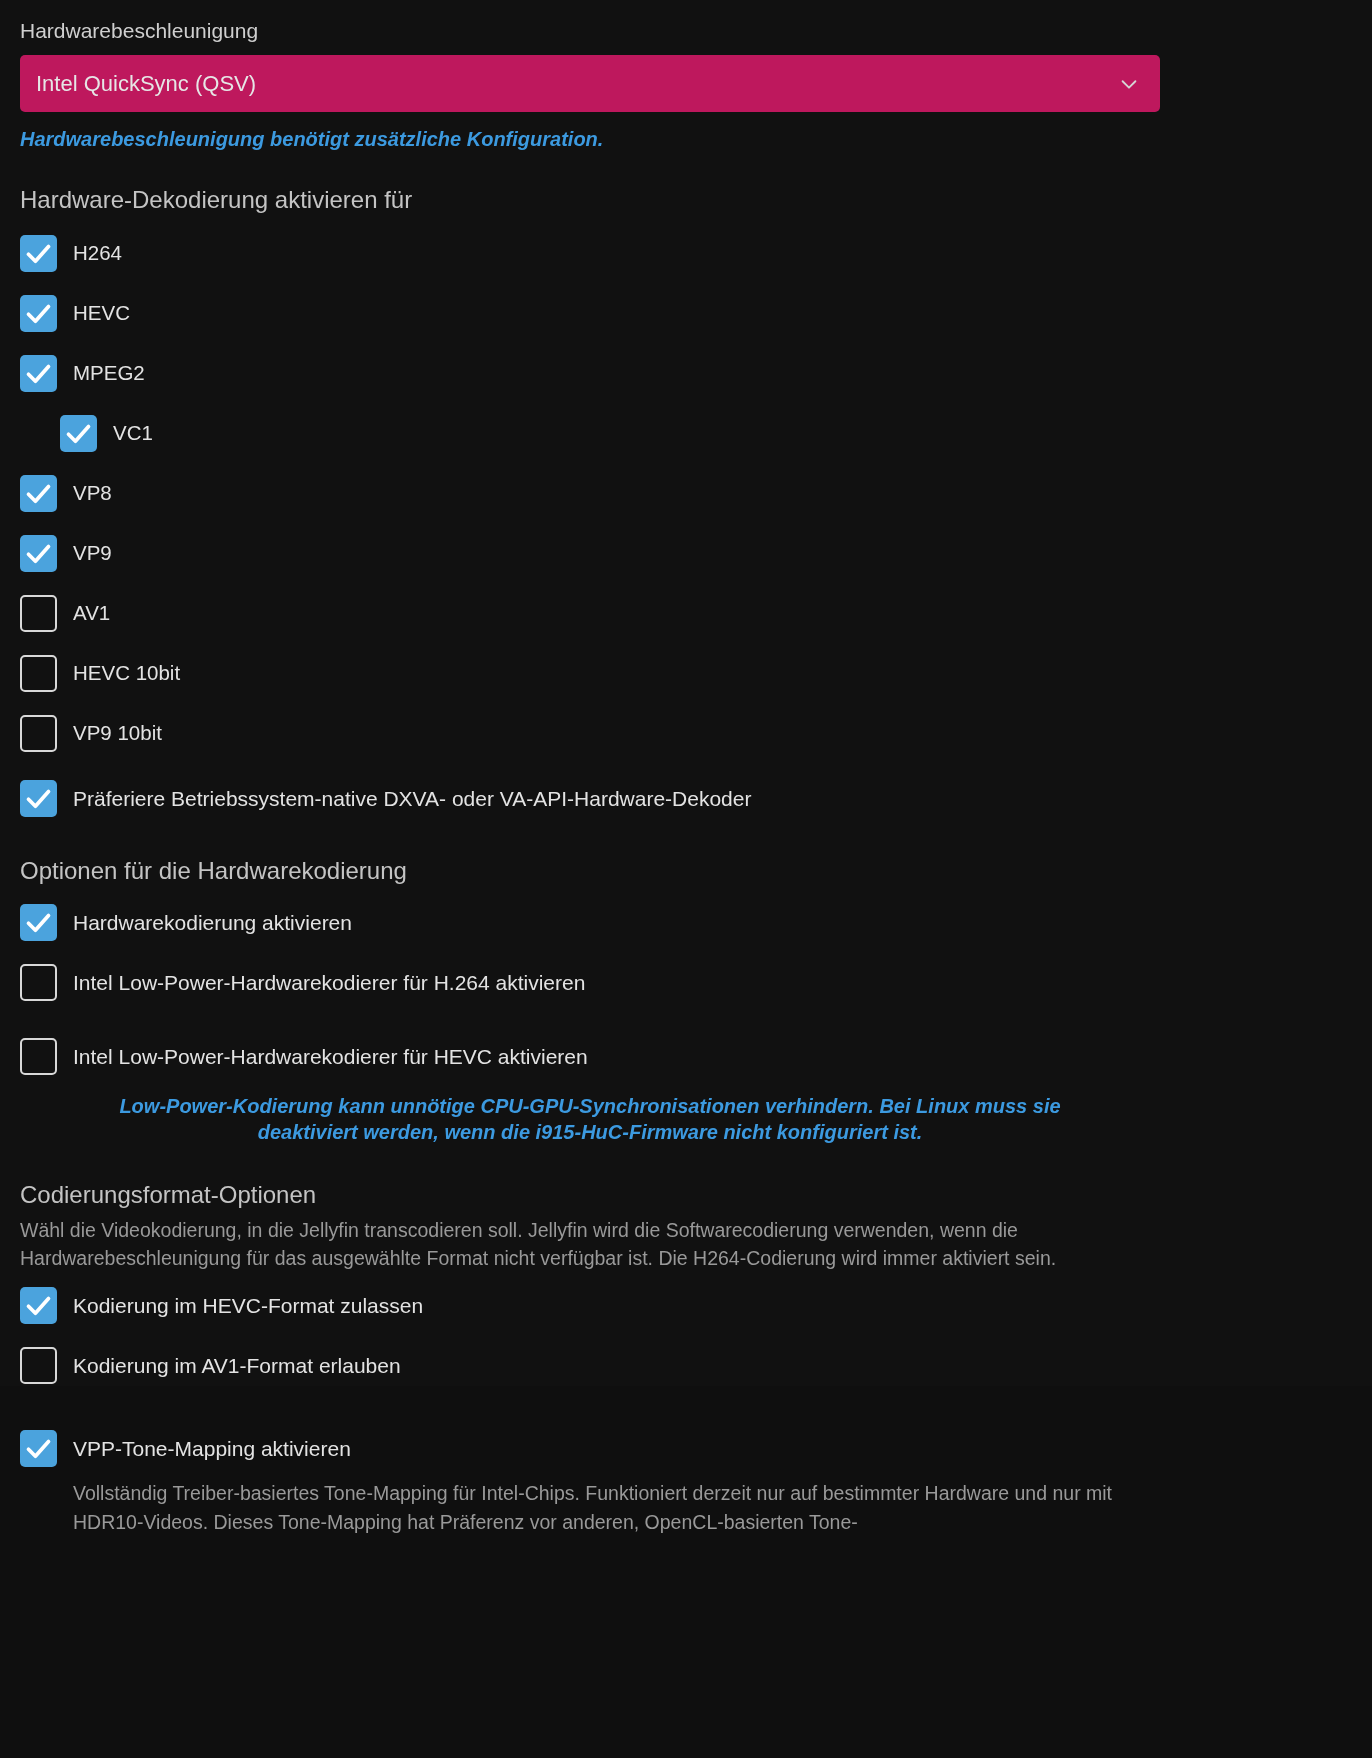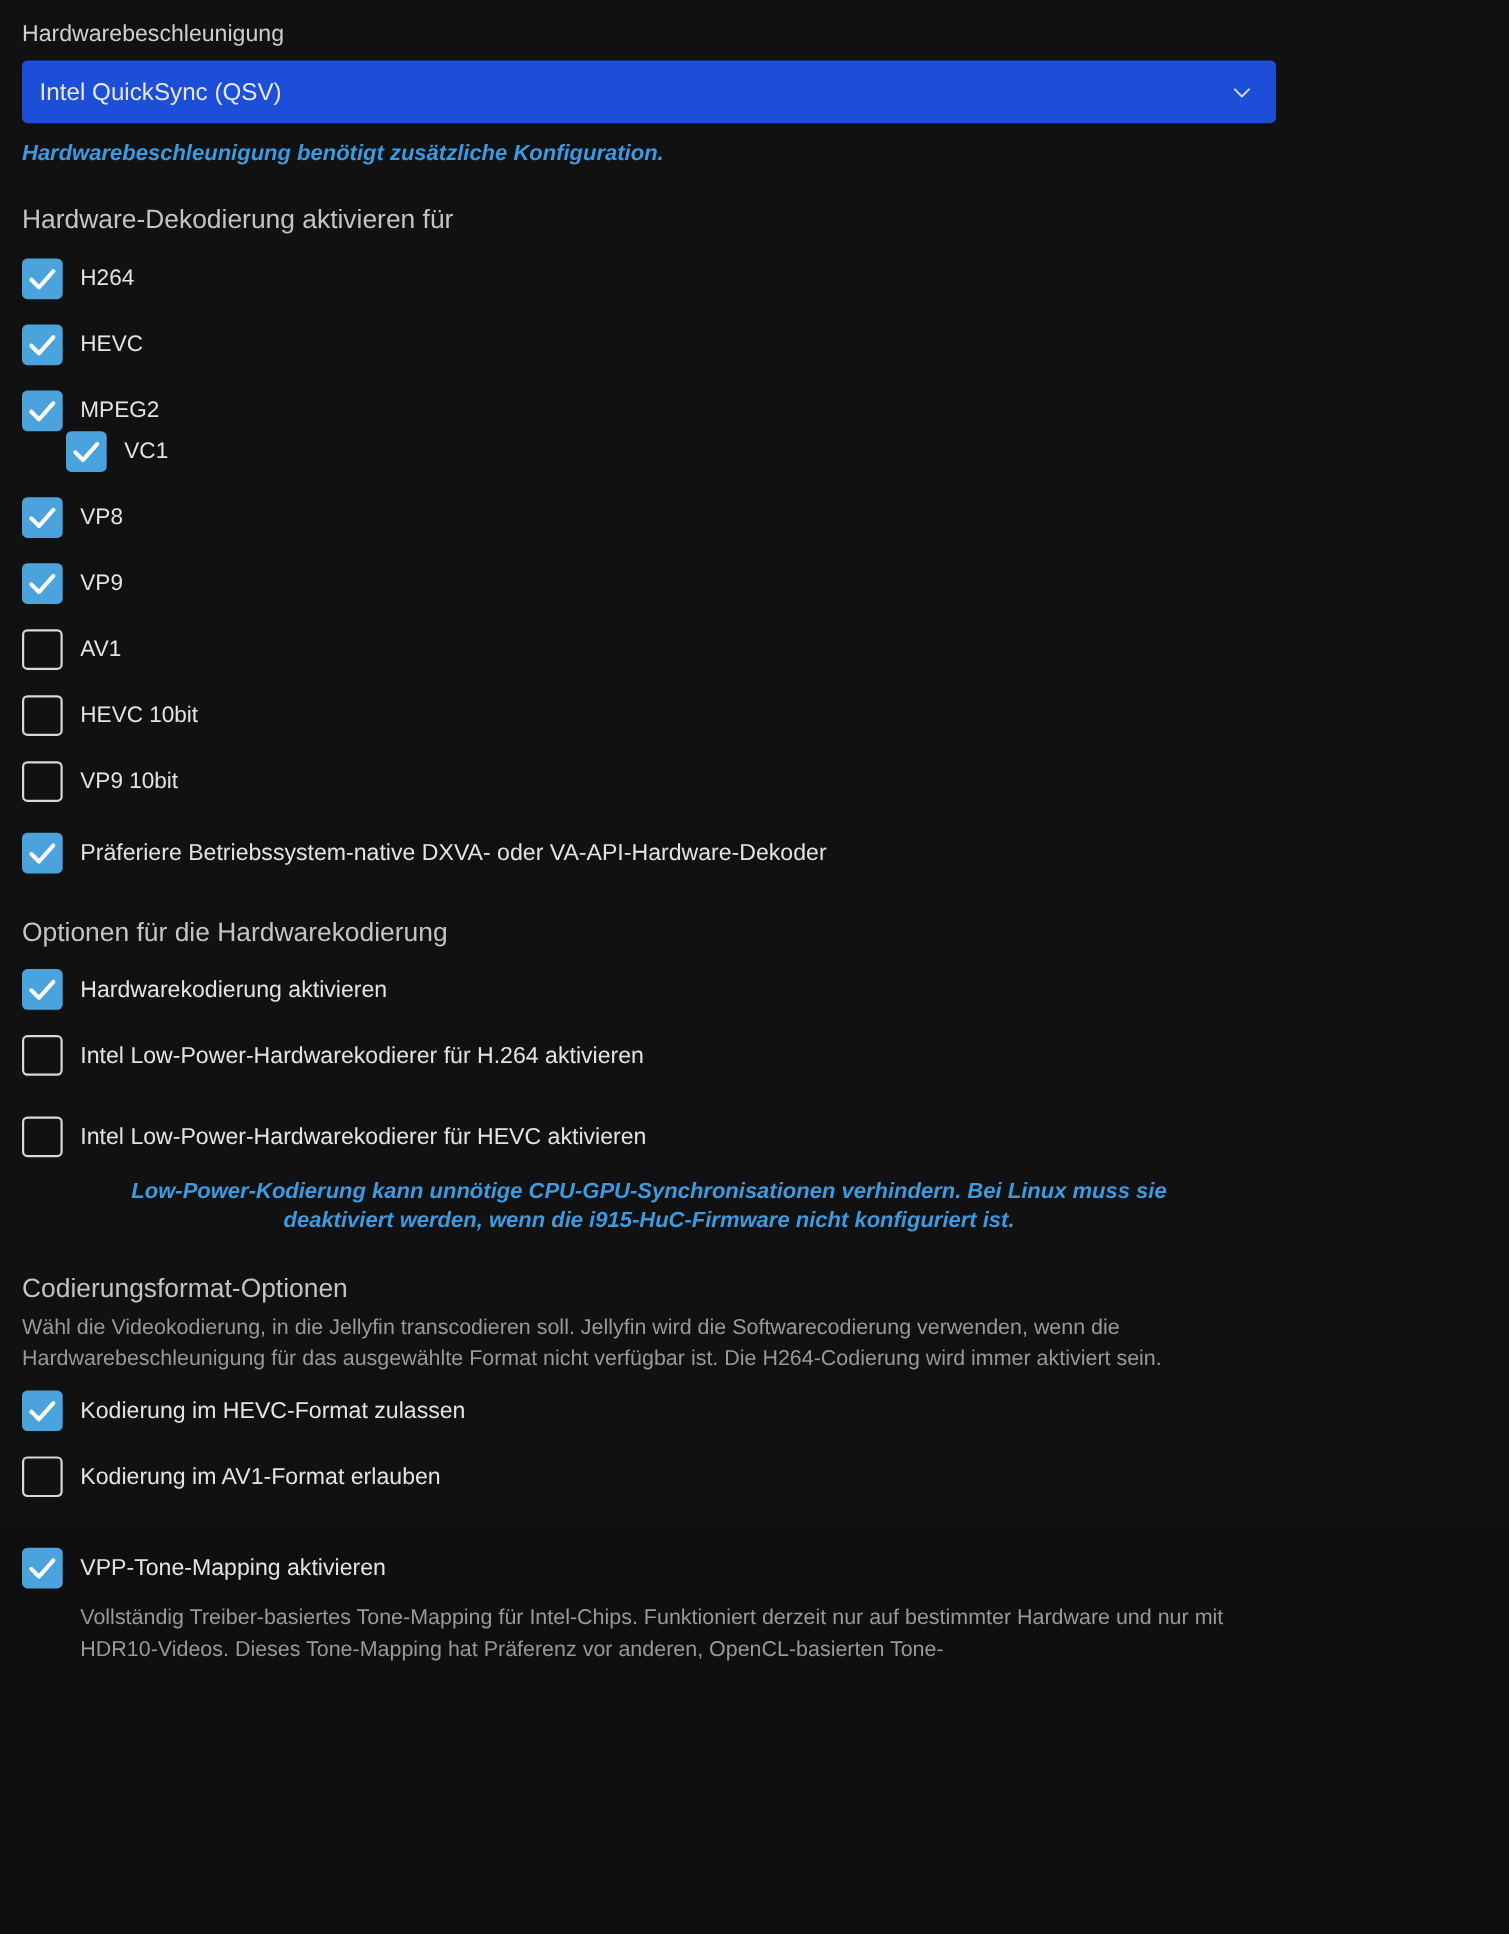--- a/index.html
+++ b/index.html
@@ -33,21 +33,21 @@
     font-size: 21px;
     color: #cfcfcf;
     line-height: 1.2;
     margin: 0 0 12px 0;
     font-weight: 400;
   }
   .select-wrap {
     position: relative;
     width: 1140px;
     height: 57px;
-    background: #1d4ed8;
+    background: #be185d;
     border-radius: 5px;
     display: flex;
     align-items: center;
     box-sizing: border-box;
   }
   .select-value {
     font-size: 22px;
     color: #e6e6e6;
     padding-left: 16px;
     white-space: nowrap;
@@ -165,21 +165,21 @@
           <span class="cb-label">HEVC</span>
         </div>
         <div class="cb-row" style="margin-top: 23px;">
           <span class="cb on">
             <svg width="37" height="37" viewBox="0 0 24 24" fill="none" stroke="#ffffff" stroke-width="2.4" stroke-linecap="round" stroke-linejoin="round">
               <polyline points="5.5,12.5 10,17 18.5,7.5"></polyline>
             </svg>
           </span>
           <span class="cb-label">MPEG2</span>
         </div>
-        <div class="cb-row" style=" padding-left: 40px;">
+        <div class="cb-row" style="margin-top: 23px; padding-left: 40px;">
           <span class="cb on">
             <svg width="37" height="37" viewBox="0 0 24 24" fill="none" stroke="#ffffff" stroke-width="2.4" stroke-linecap="round" stroke-linejoin="round">
               <polyline points="5.5,12.5 10,17 18.5,7.5"></polyline>
             </svg>
           </span>
           <span class="cb-label">VC1</span>
         </div>
         <div class="cb-row" style="margin-top: 23px;">
           <span class="cb on">
             <svg width="37" height="37" viewBox="0 0 24 24" fill="none" stroke="#ffffff" stroke-width="2.4" stroke-linecap="round" stroke-linejoin="round">

